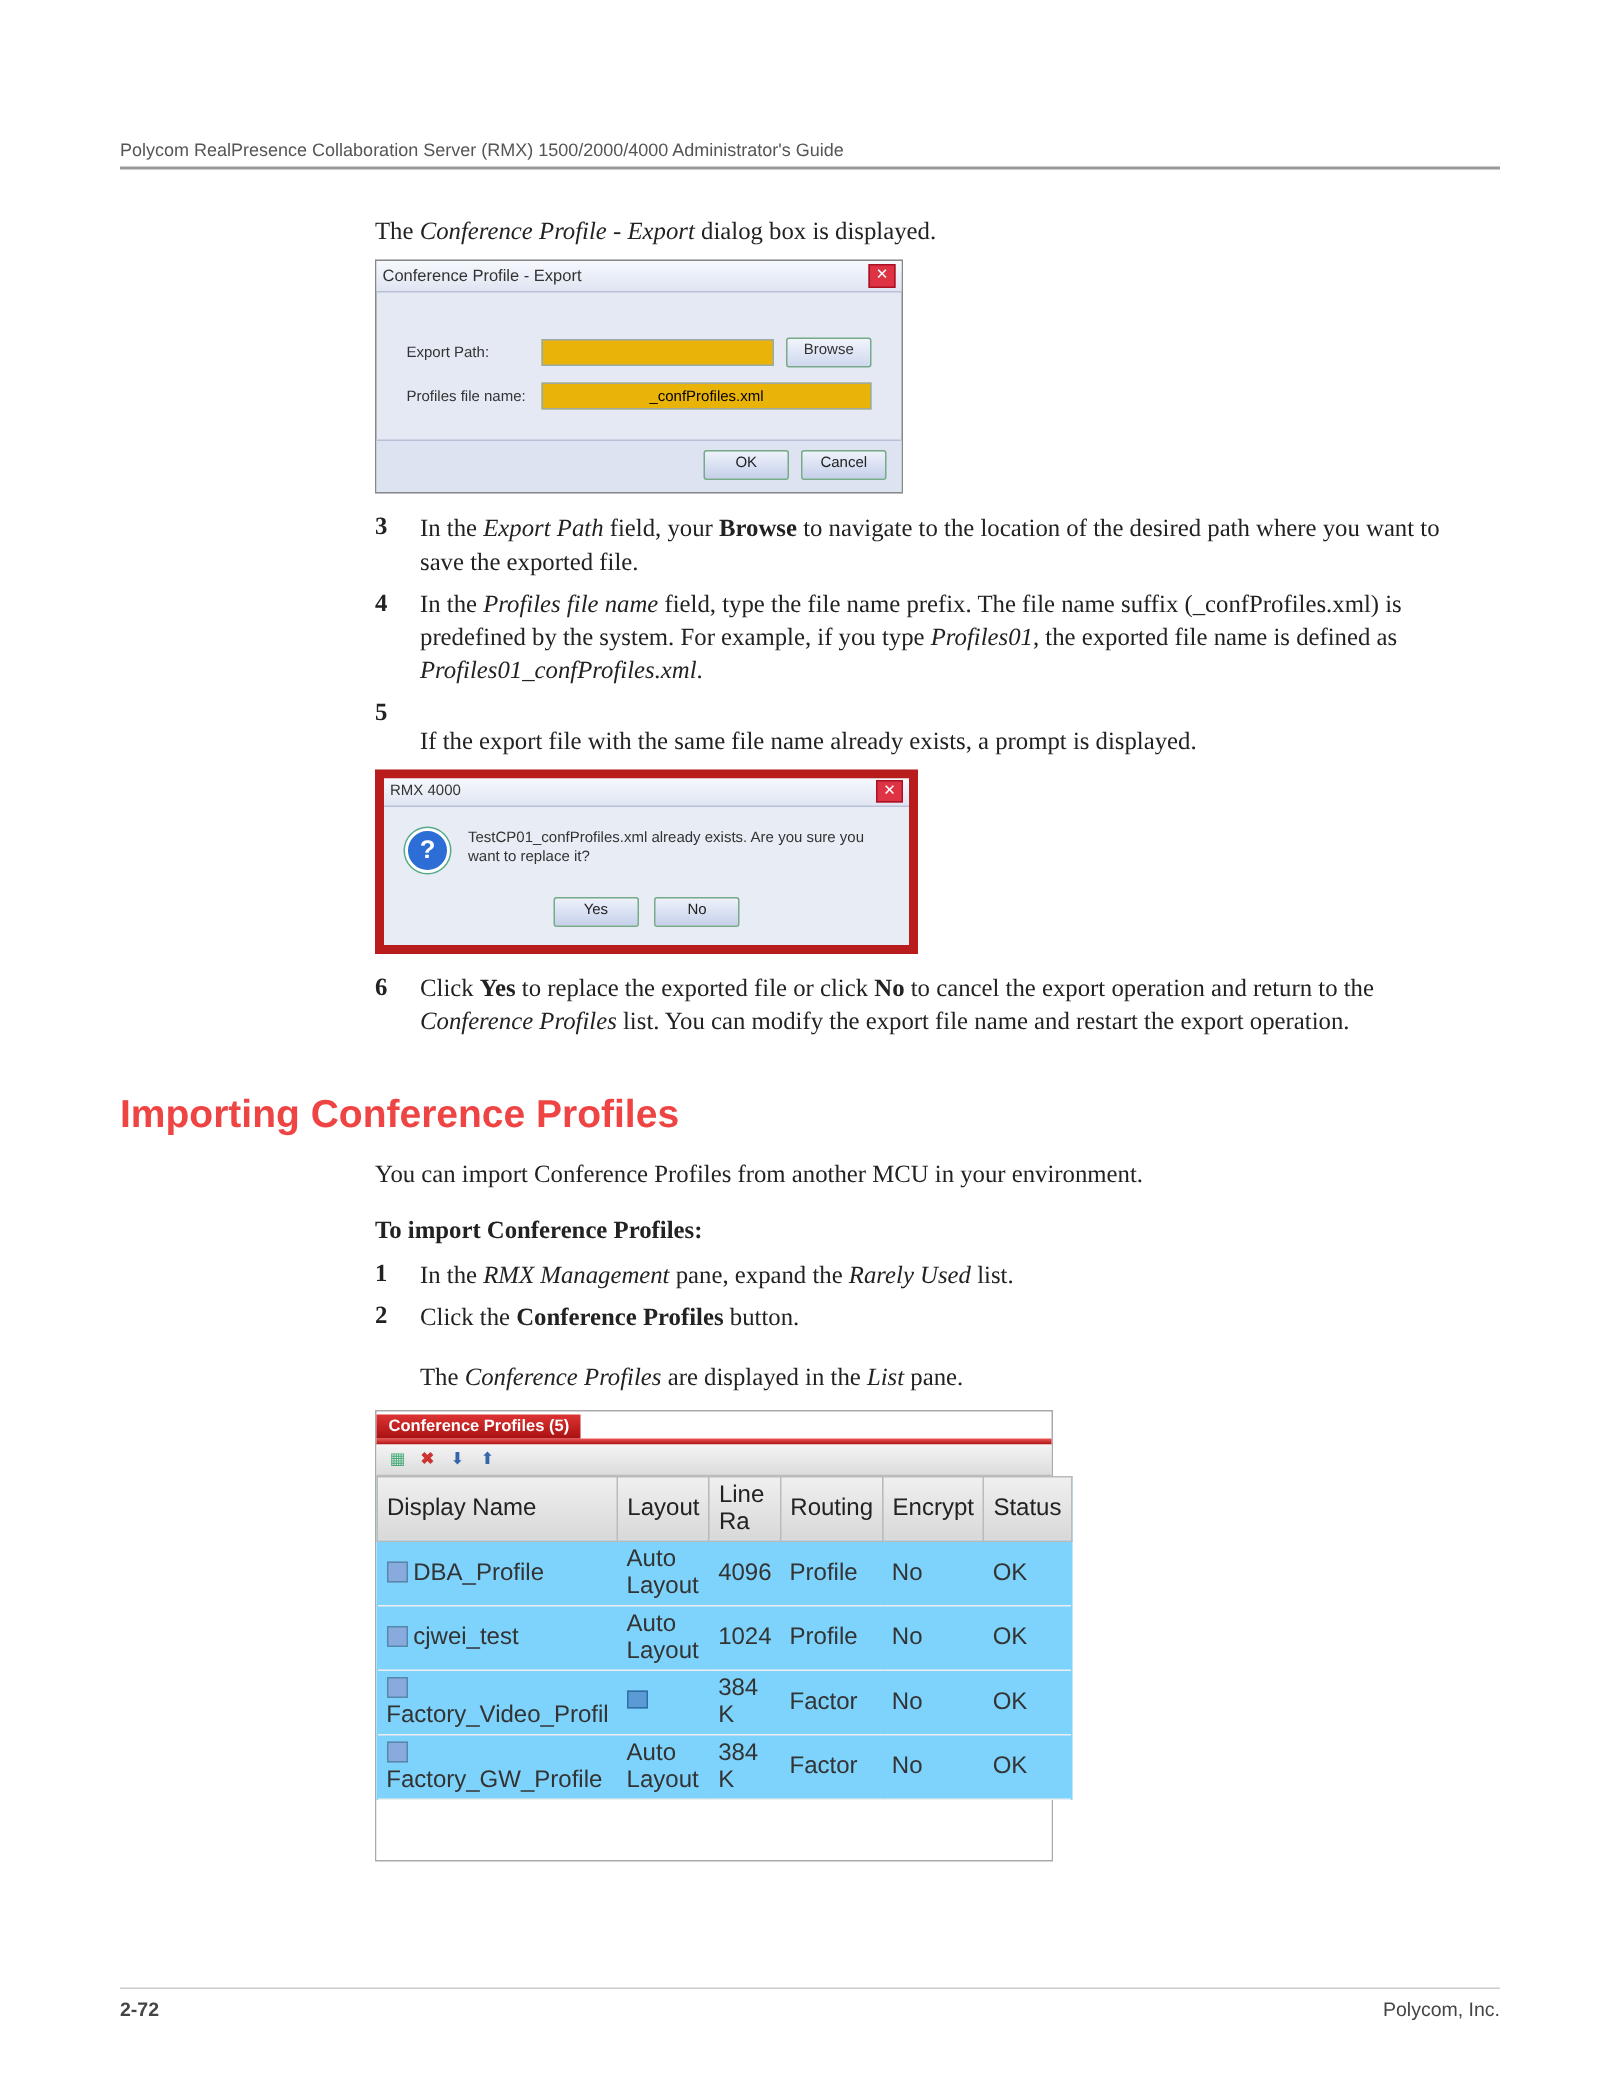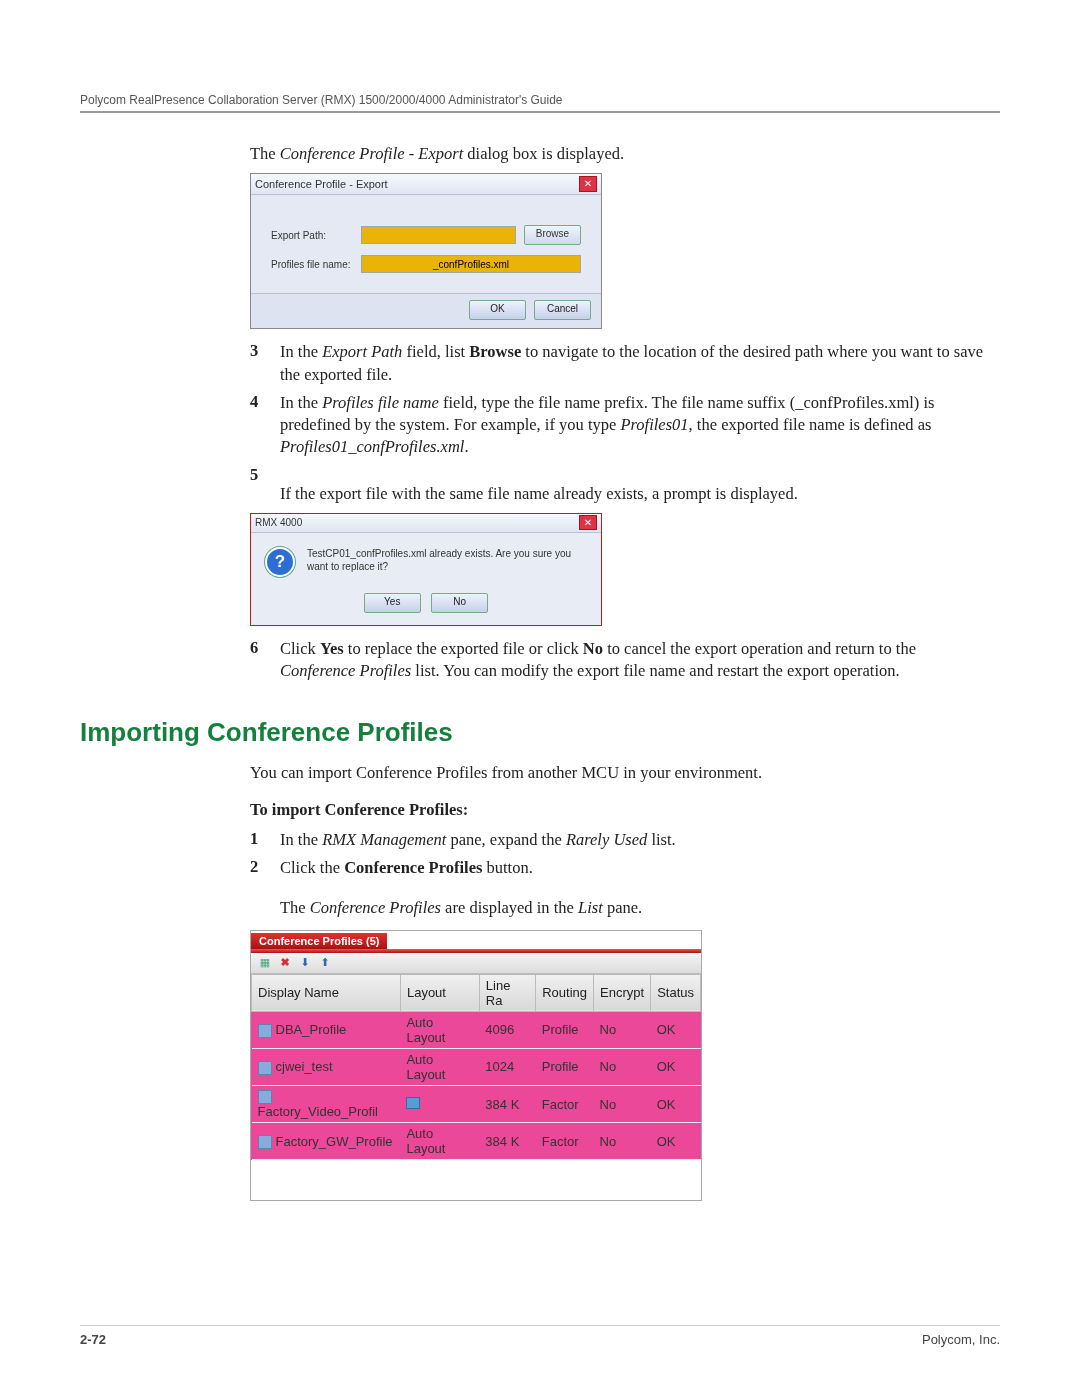--- a/index.html
+++ b/index.html
@@ -35,55 +35,55 @@
   .it { font-style: italic; }
   .bld { font-weight: bold; }
   .step-row { display: flex; margin-bottom: 6px; }
   .step-num { width: 30px; flex: 0 0 30px; font-weight: bold; font-size: 16.5px; }
   .step-txt { flex: 1; font-size: 16.5px; line-height: 1.35; }
   .step-txt .sub { margin-top: 18px; }
   .h2 {
     font-family: Arial, Helvetica, sans-serif;
     font-size: 26px;
     font-weight: bold;
-    color: #15803d;
+    color: #ef4444;
     margin: 35px 0 14px 0;
   }
 
   
   .dlg1 { width: 350px; border: 1px solid #888; background: #e5e9f4; font-family: Tahoma, Arial, sans-serif; margin: 8px 0 12px 0; }
   .dlg1 .titlebar { display:flex; align-items:center; background: linear-gradient(#f6f8fd,#dfe5f2); border-bottom:1px solid #b8c0d6; height:20px; padding:0 4px; }
   .dlg1 .titlebar .ttxt { font-size:11px; color:#333; flex:1; }
   .dlg1 .titlebar .closebox { width:16px; height:14px; background:#d34; color:#fff; font-size:10px; text-align:center; line-height:14px; border:1px solid #a12; }
   .dlg1 .body { padding: 30px 20px 10px 20px; }
   .dlg1 .row { display:flex; align-items:center; margin-bottom:10px; font-size:10px; color:#333;}
   .dlg1 .row .lbl { width: 90px; }
   .dlg1 .row input { flex:1; height:16px; border:1px solid #9aa; font-size:10px; padding:0 3px; background:#eab308;}
   .dlg1 .row .browse { margin-left:8px; width:55px; height:18px; font-size:10px; background:linear-gradient(#f0f4fb,#cfd8ee); border:1px solid #7a8; border-radius:2px; text-align:center; line-height:16px;}
   .dlg1 .footer { display:flex; justify-content:flex-end; padding:6px 10px 8px; gap:8px; background:#dde3f0; border-top:1px solid #b8c0d6;}
   .dlg1 .footer .btn { width:55px; height:18px; font-size:10px; background:linear-gradient(#eef2fb,#c5d0ea); border:1px solid #7a8; border-radius:2px; text-align:center; line-height:16px; }
 
   
-  .dlg2 { width: 350px; border: 1px solid #b91c1c; background:#e8ecf5; font-family: Tahoma, Arial, sans-serif; margin: 8px 0 12px 0;}
+  .dlg2 { width: 350px; border: 6px solid #b91c1c; background:#e8ecf5; font-family: Tahoma, Arial, sans-serif; margin: 8px 0 12px 0;}
   .dlg2 .titlebar { display:flex; align-items:center; background: linear-gradient(#f6f8fd,#dfe5f2); height:18px; padding:0 4px; border-bottom:1px solid #b8c0d6;}
   .dlg2 .titlebar .ttxt { font-size:10px; color:#333; flex:1; }
   .dlg2 .titlebar .closebox { width:16px; height:13px; background:#d34; color:#fff; font-size:10px; text-align:center; line-height:13px; border:1px solid #a12;}
   .dlg2 .bodyrow { display:flex; padding:14px; align-items:flex-start; }
   .dlg2 .qicon { width:26px; height:26px; border-radius:50%; background:#2d6ed6; color:#fff; font-weight:bold; text-align:center; line-height:26px; font-size:17px; flex:0 0 26px; margin-right:12px; border:2px solid #fff; box-shadow:0 0 0 1px #5a8;}
   .dlg2 .msg { font-size:10px; color:#333; line-height:1.3; }
   .dlg2 .btnrow { text-align:center; padding-bottom:12px;}
   .dlg2 .btnrow .btn { display:inline-block; width:55px; height:18px; font-size:10px; background:linear-gradient(#eef2fb,#c5d0ea); border:1px solid #7a8; border-radius:2px; text-align:center; line-height:16px; margin:0 3px;}
 
   
   .listpane { width: 450px; font-family: Tahoma, Arial, sans-serif; margin: 10px 0; border:1px solid #aaa;}
   .listpane .toptab { background: linear-gradient(#d33,#a11); color:#fff; font-size:11px; font-weight:bold; padding:2px 8px; display:inline-block;}
   .listpane .toptabline { background: linear-gradient(#e55,#a11); height:4px;}
   .listpane .toolbar { background: linear-gradient(#f4f4f4,#dcdcdc); padding:2px 6px; display:flex; gap:4px; align-items:center; border-bottom:1px solid #bbb;}
   .listpane .toolbar .ticon { width:16px; height:16px; display:flex; align-items:center; justify-content:center; font-size:11px;}
-  .listpane table { width:100%; border-collapse:collapse; font-size:13px; background:#ec4899;}
+  .listpane table { width:100%; border-collapse:collapse; font-size:16px; background:#7dd3fc;}
   .listpane th { background: linear-gradient(#f0f0f0,#d8d8d8); text-align:left; padding:3px 6px; border:1px solid #bbb; font-weight:normal; color:#222;}
   .listpane td { padding:3px 6px; border-bottom:1px solid #eee; color:#333;}
   .listpane td .rowicon { display:inline-block; width:12px; height:12px; background:#8ad; margin-right:4px; vertical-align:middle; border:1px solid #58a;}
   .listpane td .layicon { display:inline-block; width:12px; height:10px; background:#5b9bd5; border:1px solid #2e6fa5;}
   .listpane .tblwrap { background:#fff; padding-bottom:40px;}
 
   .footer-area {
     position: absolute;
     bottom: 50px;
     left: 80px; right: 80px;
@@ -127,21 +127,21 @@
       </div>
       <div class="footer">
         <span class="btn">OK</span>
         <span class="btn">Cancel</span>
       </div>
     </div>
 
     <div id="steps-a">
         <div class="step-row">
           <div class="step-num">3</div>
-          <div class="step-txt"><span><span>In the </span><span class="it">Export Path</span><span> field, list </span><span class="bld">Browse</span><span> to navigate to the location of the desired path where you want to save the exported file.</span></span></div>
+          <div class="step-txt"><span><span>In the </span><span class="it">Export Path</span><span> field, your </span><span class="bld">Browse</span><span> to navigate to the location of the desired path where you want to save the exported file.</span></span></div>
         </div>
         <div class="step-row">
           <div class="step-num">4</div>
           <div class="step-txt"><span><span>In the </span><span class="it">Profiles file name</span><span> field, type the file name prefix. The file name suffix (_confProfiles.xml) is predefined by the system. For example, if you type </span><span class="it">Profiles01</span><span>, the exported file name is defined as </span><span class="it">Profiles01_confProfiles.xml</span><span>.</span></span></div>
         </div>
         <div class="step-row">
           <div class="step-num">5</div>
           <div class="step-txt"><div class="sub">If the export file with the same file name already exists, a prompt is displayed.</div></div>
         </div>
       </div>

